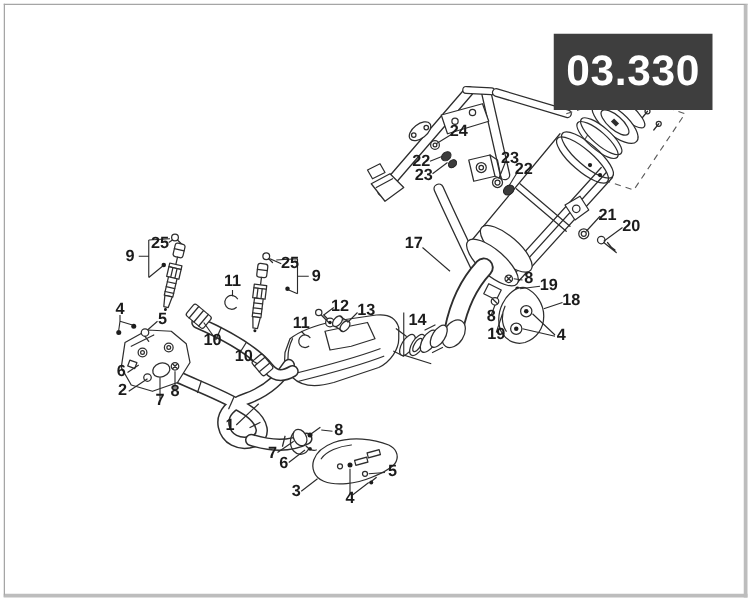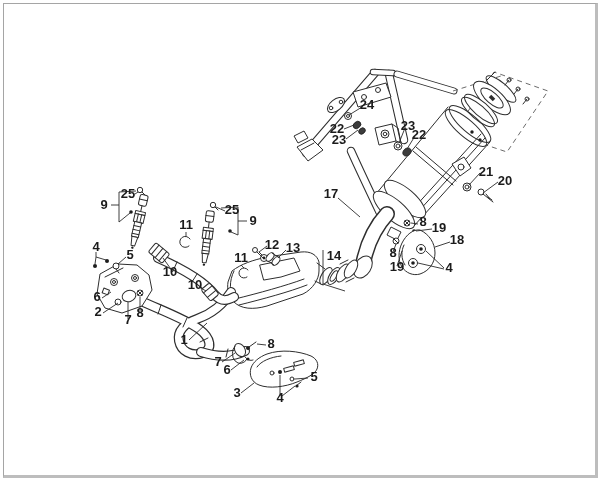--- a/index.html
+++ b/index.html
@@ -339,13 +339,16 @@
       <text class="co" x="183" y="343">1</text>
       <text class="co" x="270" y="347">8</text>
       <text class="co" x="217" y="365">7</text>
       <text class="co" x="226" y="373">6</text>
       <text class="co" x="236" y="396">3</text>
       <text class="co" x="279" y="401">4</text>
       <text class="co" x="313" y="380">5</text>
     </g>
   </svg>
 
+  <div class="code-badge">
+    <span>03.330</span>
+  </div>
 </div>
 
 </body></html>

